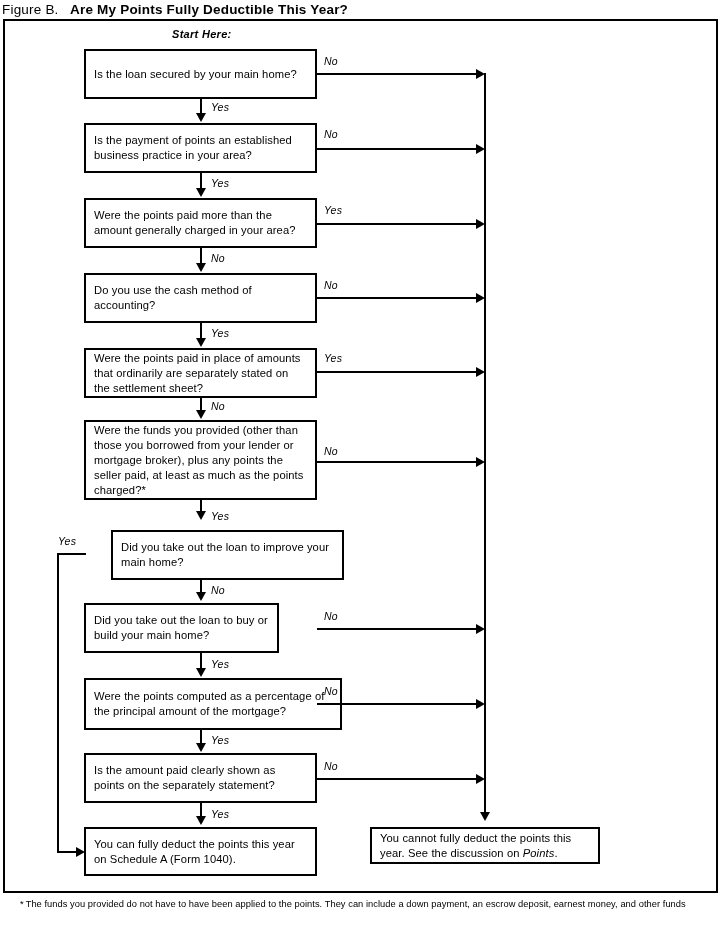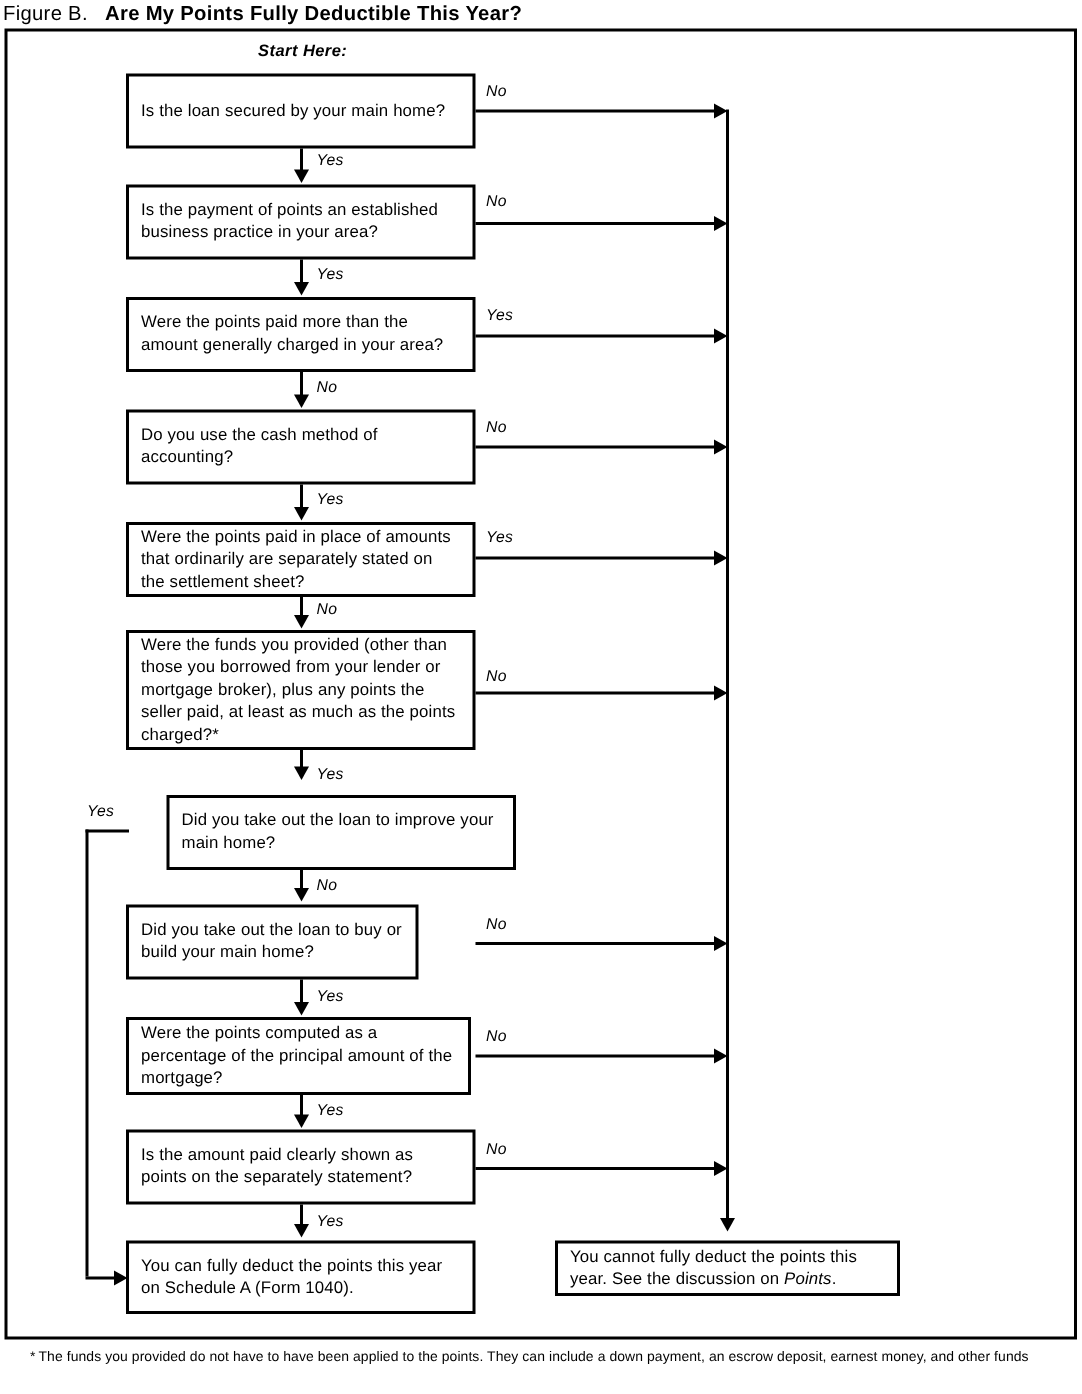--- a/index.html
+++ b/index.html
@@ -159,21 +159,21 @@
 </div>
 
 <div class="node" style="left:84px; top:530px; width:233px; height:50px;margin-left:27px;">
   <span class="txt">Did you take out the loan to improve your main home?</span>
 </div>
 
 <div class="node" style="left:84px; top:603px; width:195px; height:50px;">
   <span class="txt">Did you take out the loan to buy or build your main home?</span>
 </div>
 
-<div class="node" style="left:84px; top:678px; width:230px; height:52px;">
+<div class="node" style="left:84px; top:678px; width:258px; height:52px;">
   <span class="txt">Were the points computed as a percentage of the principal amount of the mortgage?</span>
 </div>
 
 <div class="node" style="left:84px; top:753px; width:233px; height:50px;">
   <span class="txt">Is the amount paid clearly shown as points on the separately statement?</span>
 </div>
 
 <div class="node" style="left:84px; top:827px; width:233px; height:49px;">
   <span class="txt">You can fully deduct the points this year on Schedule A (Form 1040).</span>
 </div>

